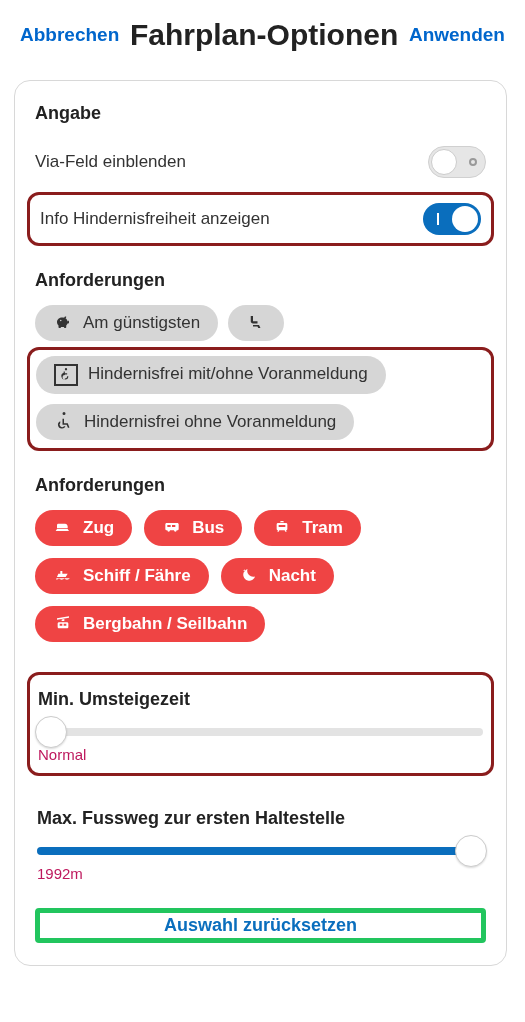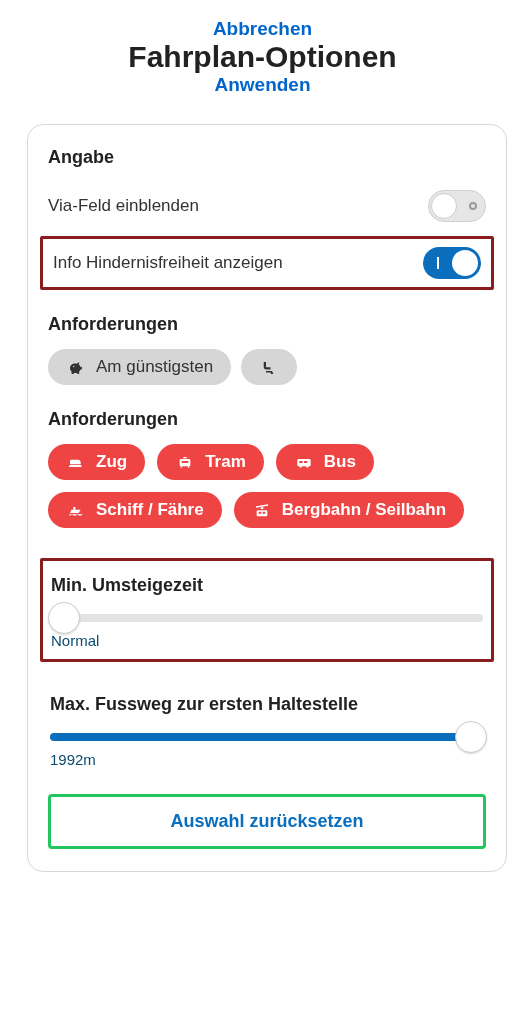--- a/index.html
+++ b/index.html
@@ -7,35 +7,34 @@
     font-family: -apple-system, BlinkMacSystemFont, "Segoe UI", Helvetica, Arial, sans-serif;
     background: #fff;
     width: 525px;
     color: #222;
   }
   .topbar {
     display: flex;
     align-items: center;
     justify-content: space-between;
     padding: 18px 20px 14px 20px;
-    flex-direction: column;
   }
   .topbar .title {
     font-size: 30px;
     font-weight: 700;
     color: #222;
   }
   .topbar .link {
     font-size: 19px;
     font-weight: 700;
     color: #0066cc;
     cursor: pointer;
   }
   .card {
-    margin: 14px 18px 18px 27px;
+    margin: 14px 18px 18px 14px;
     border: 1px solid #d8d8d8;
     border-radius: 16px;
     padding: 22px 20px 22px 20px;
     background: #fff;
   }
   .section-title {
     font-size: 18px;
     font-weight: 700;
     margin-bottom: 14px;
     color: #222;
@@ -91,33 +90,33 @@
   }
   .toggle.on .bar {
     position: absolute;
     left: 14px; top: 50%;
     width: 2px; height: 12px;
     margin-top: -6px;
     background: #fff;
   }
   .highlight {
     border: 3px solid #8a1d1d;
-    border-radius: 2px;
+    border-radius: 12px;
     padding: 6px 6px;
     margin: 6px -8px;
   }
   .chips {
     display: flex;
     flex-wrap: wrap;
     gap: 10px;
     margin-bottom: 6px;
   }
   .chip {
     display: inline-flex;
-    align-items: flex-end;
+    align-items: flex-start;
     gap: 10px;
     padding: 8px 18px;
     border-radius: 22px;
     font-size: 17px;
     cursor: pointer;
     color: #333;
     background: #d6d6d6;
   }
   .chip.blue {
     background: #ef4444;
@@ -167,29 +166,29 @@
     width: 32px; height: 32px;
     background: #fff;
     border: 1px solid #ccc;
     border-radius: 50%;
     box-shadow: 0 1px 2px rgba(0,0,0,0.15);
     margin-left: -16px;
     cursor: pointer;
   }
   .slider-value {
     font-size: 15px;
-    color: #0c4a6e;
+    color: #be185d;
     margin-top: 6px;
   }
   .reset-btn {
     display: block;
     width: 100%;
     text-align: center;
-    padding: 14px;
-    border: 3px solid #22c55e;
+    padding: 2px;
+    border: 5px solid #22c55e;
     color: #0a6ebd;
     font-size: 18px;
     font-weight: 700;
     border-radius: 4px;
     margin-top: 22px;
     cursor: pointer;
     background: #fff;
   }
 </style>
 </head>
@@ -238,57 +237,87 @@
     </div>
     <div class="chip gray">
       <span class="icn">
         <svg viewBox="0 0 24 24" width="18" height="18">
             <path d="M5 4h3v7h6v3H8c-1.7 0-3-1.3-3-3V4zm3 12h8l2 4h-3l-1-2H8v-2z"></path>
           </svg>
       </span>
     </div>
   </div>
 
+  <div class="highlight">
+    <div class="chips" style="margin-bottom:10px;">
+      <div class="chip gray2">
+        <span class="boxicn">
+          <svg viewBox="0 0 24 24" width="14" height="14" fill="#333">
+              <path d="M12 4a2 2 0 110-4 2 2 0 010 4zm-2 14a4 4 0 004-4h2a6 6 0 11-8-5.7V6h2v3h4v2h-4v1a4 4 0 000 8z"></path>
+            </svg>
+        </span>
+        <span>Hindernisfrei mit/ohne Voranmeldung</span>
+      </div>
+    </div>
+    <div class="chips" style="margin-bottom:2px;">
+      <div class="chip gray2">
+        <span class="icn">
+          <svg viewBox="0 0 24 24" width="18" height="18" fill="#333">
+              <path d="M12 4a2 2 0 110-4 2 2 0 010 4zm7 16l-2-5h-5V9h-2v8h5.6l1.6 4H19zM9 22a5 5 0 01-2-9.6v2.3A3 3 0 1012 19h2a5 5 0 01-5 3z"></path>
+            </svg>
+        </span>
+        <span>Hindernisfrei ohne Voranmeldung</span>
+      </div>
+    </div>
+  </div>
 
   <div class="spacer"></div>
 
   <div class="section-title">Anforderungen</div>
 
   <div class="chips" style="gap:12px;">
     <div class="chip blue">
       <span class="icn">
         <svg viewBox="0 0 24 24" width="20" height="16">
             <path d="M3 14V9c0-1.1.9-2 2-2h10c2.2 0 4 1.8 4 4v3H3zm0 1h16l2 3H1l2-3zM6 9h3v3H6V9z"></path>
           </svg>
       </span>
       <span>Zug</span>
     </div>
     <div class="chip blue">
       <span class="icn">
         <svg viewBox="0 0 24 24" width="20" height="16">
+            <path d="M4 6h16c1.1 0 2 .9 2 2v7c0 1.1-.9 2-2 2h-1a2 2 0 11-4 0H9a2 2 0 11-4 0H4c-1.1 0-2-.9-2-2V8c0-1.1.9-2 2-2zm1 3v3h5V9H5zm7 0v3h5V9h-5z"></path>
+          </svg>
+      </span>
+      <span>Bus</span>
+    </div>
+    <div class="chip blue">
+      <span class="icn">
+        <svg viewBox="0 0 24 24" width="20" height="16">
             <path d="M6 6h12c1.1 0 2 .9 2 2v7c0 1.1-.9 2-2 2l1 2h-2l-1-2H8l-1 2H5l1-2c-1.1 0-2-.9-2-2V8c0-1.1.9-2 2-2zm1 3v3h10V9H7zM10 3h4l1 2H9l1-2z"></path>
           </svg>
       </span>
       <span>Tram</span>
     </div>
     <div class="chip blue">
       <span class="icn">
         <svg viewBox="0 0 24 24" width="20" height="16">
-            <path d="M4 6h16c1.1 0 2 .9 2 2v7c0 1.1-.9 2-2 2h-1a2 2 0 11-4 0H9a2 2 0 11-4 0H4c-1.1 0-2-.9-2-2V8c0-1.1.9-2 2-2zm1 3v3h5V9H5zm7 0v3h5V9h-5z"></path>
-          </svg>
-      </span>
-      <span>Bus</span>
-    </div>
-    <div class="chip blue">
-      <span class="icn">
-        <svg viewBox="0 0 24 24" width="20" height="16">
             <path d="M3 15l2-5h3V6h3v4h8l-3 5H3zm-1 2h20c-1 1.5-2.5 2-4 2s-3-.5-4-2c-1 1.5-2.5 2-4 2s-3-.5-4-2c-1 1.5-2.5 2-4 2v-2z"></path>
           </svg>
       </span>
       <span>Schiff / Fähre</span>
+    </div>
+    <div class="chip blue">
+      <span class="icn">
+        <svg viewBox="0 0 24 24" width="18" height="18">
+            <path d="M20 14a8 8 0 01-10-10 8 8 0 1010 10zM6 4l.5 1.5L8 6l-1.5.5L6 8l-.5-1.5L4 6l1.5-.5L6 4z"></path>
+          </svg>
+      </span>
+      <span>Nacht</span>
     </div>
     <div class="chip blue">
       <span class="icn">
         <svg viewBox="0 0 24 24" width="20" height="16">
             <path d="M3 5l18-3v2L3 7V5zm7 2v2h4V6l-4 .7V7zM6 11h12c1.1 0 2 .9 2 2v5c0 1.1-.9 2-2 2H6c-1.1 0-2-.9-2-2v-5c0-1.1.9-2 2-2zm1 2v3h4v-3H7zm6 0v3h4v-3h-4z"></path>
           </svg>
       </span>
       <span>Bergbahn / Seilbahn</span>
     </div>
   </div>

